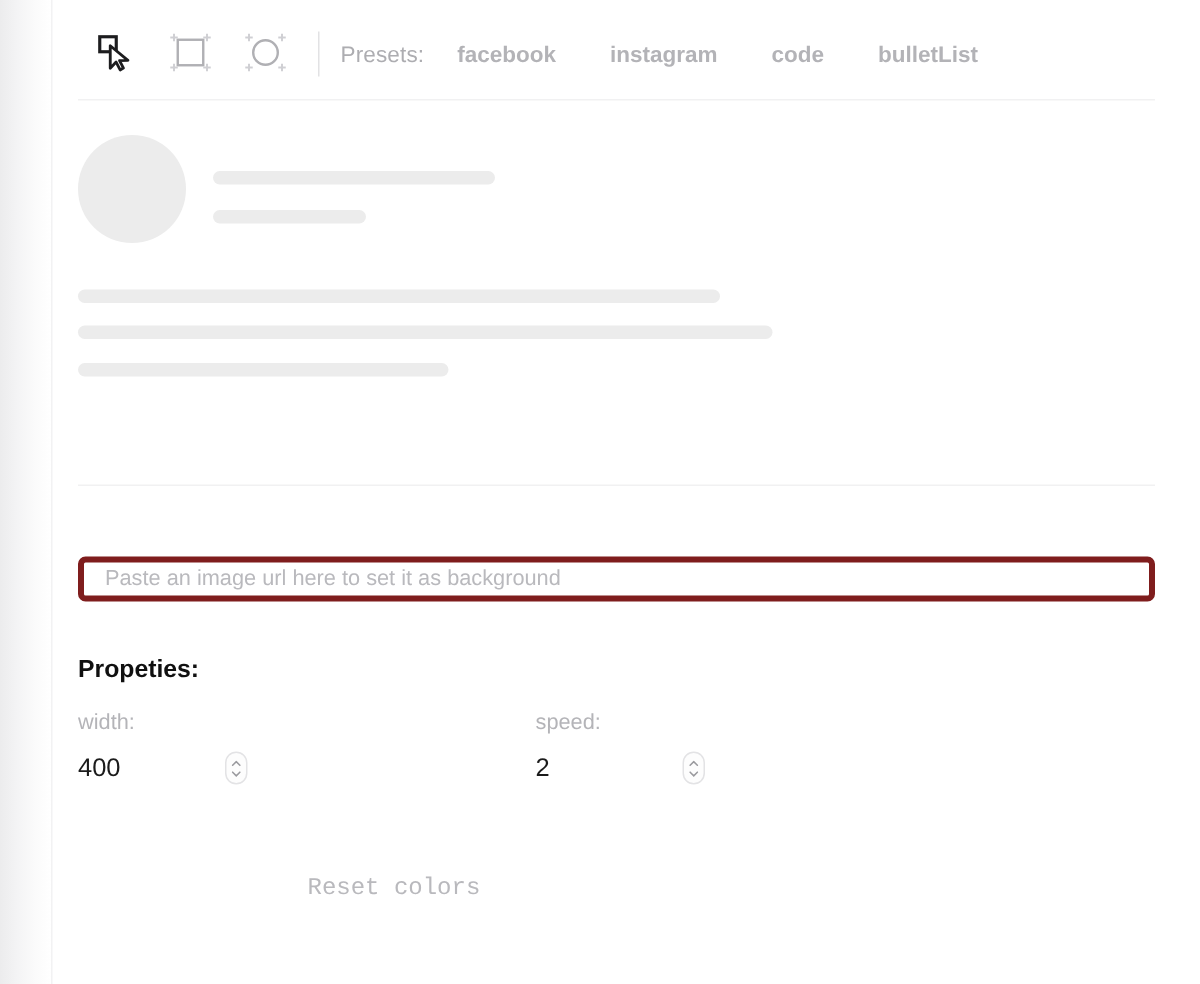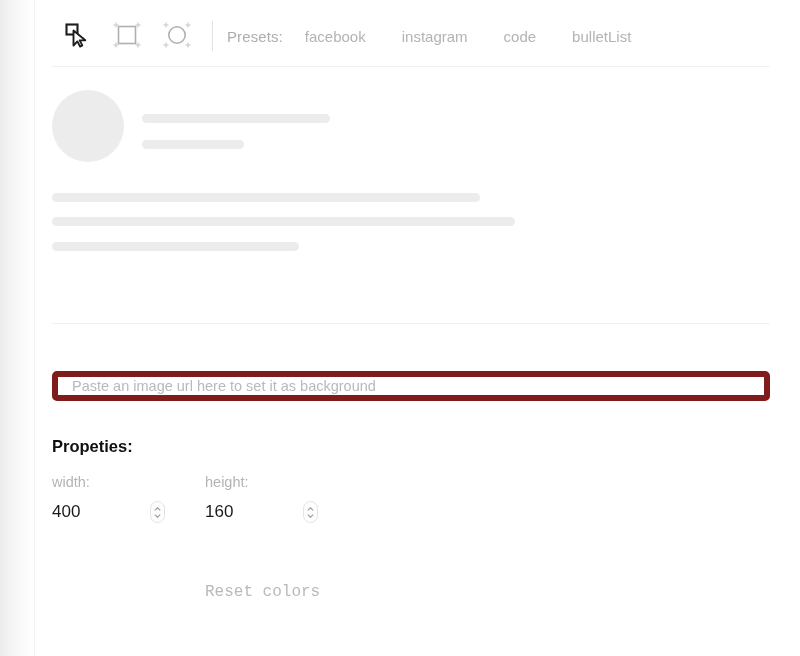--- a/index.html
+++ b/index.html
@@ -41,21 +41,21 @@
   }
   .tool-sep {
     width: 1px; height: 30px; background: #e2e2e4;
     margin: 0 14px 0 10px;
   }
   .presets-label {
     color: #adadb1; font-size: 15px; margin-right: 22px;
     letter-spacing: .1px; white-space: nowrap;
   }
   .preset-item {
-    color: #b3b3b7; font-size: 15px; font-weight: normal;
+    color: #b3b3b7; font-size: 15px; font-weight: bold;
     margin-right: 36px; cursor: pointer; white-space: nowrap;
   }
   .preset-item:last-child { margin-right: 0; }
 
   .divider {
     position: absolute; left: 52px; width: 718px; height: 1px;
     background: #f1f1f2;
   }
   #divider-top { top: 66px; }
   #divider-mid { top: 323px; }
@@ -71,21 +71,21 @@
   .sk-l1 { left: 90px; top: 26px;  width: 188px; height: 9px; }
   .sk-l2 { left: 90px; top: 52px;  width: 102px; height: 9px; }
   .sk-l3 { left: 0px;  top: 105px; width: 428px; height: 9px; }
   .sk-l4 { left: 0px;  top: 129px; width: 463px; height: 9px; }
   .sk-l5 { left: 0px;  top: 154px; width: 247px; height: 9px; }
 
   
   .url-input {
     position: absolute; left: 52px; top: 371px;
     width: 718px; height: 30px;
-    border: 6px solid #7f1d1d; border-radius: 5px;
+    border: 4px solid #7f1d1d; border-radius: 5px;
     background: #ffffff; outline: none;
     font-family: "Liberation Sans", sans-serif;
     font-size: 14.5px; color: #a21caf;
     padding: 0 14px;
   }
   .url-input::placeholder { color: #b9b9bd; }
 
   
   .props-title {
     position: absolute; left: 52px; top: 437px;
@@ -220,33 +220,33 @@
         <svg class="chev" viewBox="0 0 8 5">
           <path d="M1 4 L4 1 L7 4" fill="none" stroke="#9a9a9e" stroke-width="1.3" stroke-linecap="round"></path>
         </svg>
         <svg class="chev" viewBox="0 0 8 5">
           <path d="M1 1 L4 4 L7 1" fill="none" stroke="#9a9a9e" stroke-width="1.3" stroke-linecap="round"></path>
         </svg>
       </span>
     </div>
   </div>
 
-  <div class="field" id="f-height">
-    <span class="field-label">height:</span>
+
+  <div class="field" id="f-speed">
+    <span class="field-label">speed:</span>
     <div class="field-row">
-      <span class="num-value">160</span>
+      <span class="num-value">2</span>
       <span class="stepper">
         <svg class="chev" viewBox="0 0 8 5">
           <path d="M1 4 L4 1 L7 4" fill="none" stroke="#9a9a9e" stroke-width="1.3" stroke-linecap="round"></path>
         </svg>
         <svg class="chev" viewBox="0 0 8 5">
           <path d="M1 1 L4 4 L7 1" fill="none" stroke="#9a9a9e" stroke-width="1.3" stroke-linecap="round"></path>
         </svg>
       </span>
     </div>
   </div>
 
 
 
-
   <button class="reset-btn">Reset colors</button>
 
 </div>
 
 </body></html>

